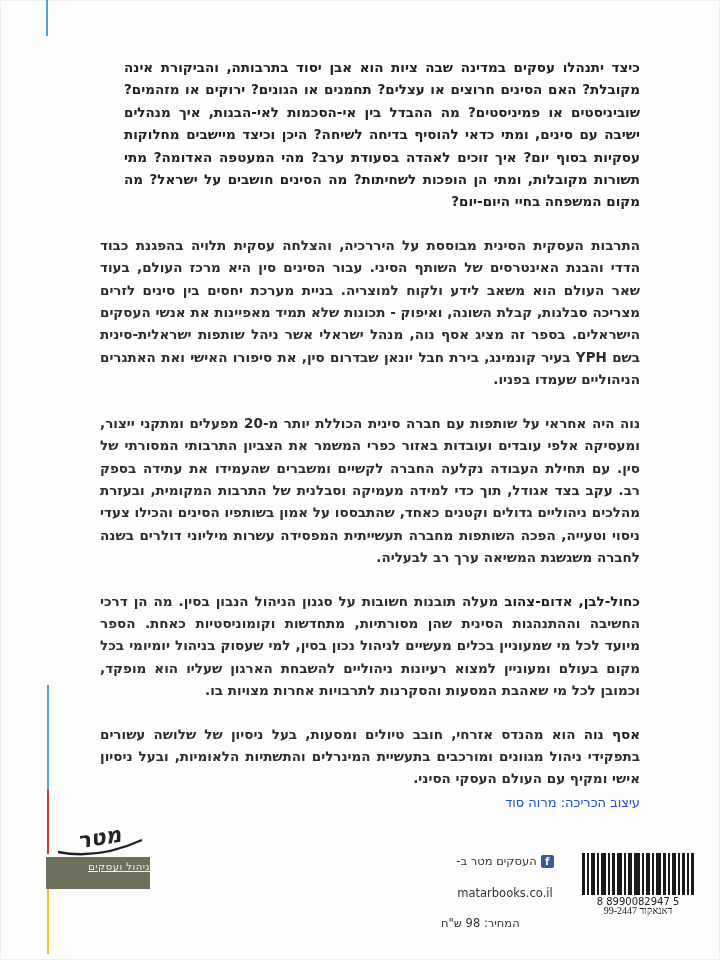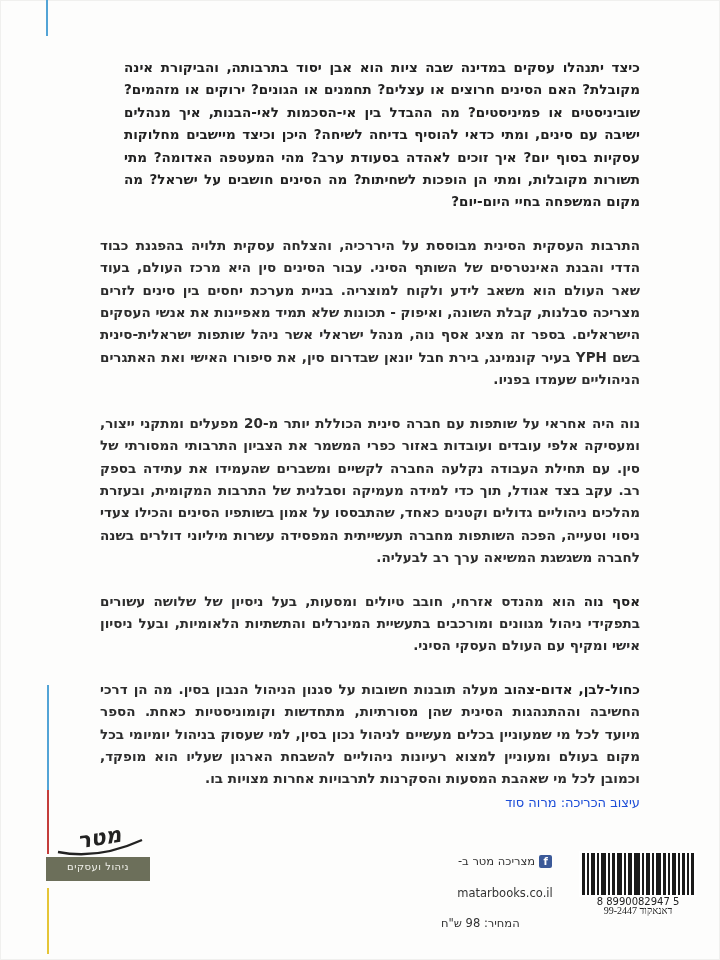--- a/index.html
+++ b/index.html
@@ -32,24 +32,25 @@
 
   .credit{
     position:absolute;top:795px;right:80px;
     direction:rtl;color:#1d4ed8;font-size:13px;
   }
 
   
   .logo{position:absolute;left:44px;top:824px;width:110px;}
   .logo svg{display:block;}
   .logo-banner{
-    position:absolute;left:46px;top:857px;width:104px;height:24px;
+    position:absolute;left:46px;top:857px;width:104px;height:32px;
     background:var(--olive);color:#f3f3ec;
-    font-size:10px;line-height:20px;text-align:center;direction:rtl;
+    font-size:10px;line-height:20px;direction:rtl;
     letter-spacing:.5px;
+    text-decoration:underline;
   }
 
   
   .pub{position:absolute;left:441px;top:854px;width:128px;direction:rtl;color:#333;}
   .pub-row{display:flex;justify-content:center;align-items:center;gap:4px;font-size:11.5px;}
   .fb-icon{
     width:13px;height:13px;border-radius:2px;background:var(--fb);
     color:#fff;font-size:10px;font-weight:bold;line-height:13px;text-align:center;
     flex:0 0 auto;
   }
@@ -69,38 +70,38 @@
 
   <div class="vline top-blue"></div>
   <div class="vline bot-blue"></div>
   <div class="vline bot-red"></div>
   <div class="vline bot-yellow"></div>
 
   <div class="text-col">
     <p class="lede">כיצד יתנהלו עסקים במדינה שבה ציות הוא אבן יסוד בתרבותה, והביקורת אינה מקובלת? האם הסינים חרוצים או עצלים? תחמנים או הגונים? ירוקים או מזהמים? שוביניסטים או פמיניסטים? מה ההבדל בין אי-הסכמות לאי-הבנות, איך מנהלים ישיבה עם סינים, ומתי כדאי להוסיף בדיחה לשיחה? היכן וכיצד מיישבים מחלוקות עסקיות בסוף יום? איך זוכים לאהדה בסעודת ערב? מהי המעטפה האדומה? מתי תשורות מקובלות, ומתי הן הופכות לשחיתות? מה הסינים חושבים על ישראל? מה מקום המשפחה בחיי היום-יום?</p>
     <p>התרבות העסקית הסינית מבוססת על היררכיה, והצלחה עסקית תלויה בהפגנת כבוד הדדי והבנת האינטרסים של השותף הסיני. עבור הסינים סין היא מרכז העולם, בעוד שאר העולם הוא משאב לידע ולקוח למוצריה. בניית מערכת יחסים בין סינים לזרים מצריכה סבלנות, קבלת השונה, ואיפוק - תכונות שלא תמיד מאפיינות את אנשי העסקים הישראלים. בספר זה מציג אסף נוה, מנהל ישראלי אשר ניהל שותפות ישראלית-סינית בשם YPH בעיר קונמינג, בירת חבל יונאן שבדרום סין, את סיפורו האישי ואת האתגרים הניהוליים שעמדו בפניו.</p>
     <p>נוה היה אחראי על שותפות עם חברה סינית הכוללת יותר מ-20 מפעלים ומתקני ייצור, ומעסיקה אלפי עובדים ועובדות באזור כפרי המשמר את הצביון התרבותי המסורתי של סין. עם תחילת העבודה נקלעה החברה לקשיים ומשברים שהעמידו את עתידה בספק רב. עקב בצד אגודל, תוך כדי למידה מעמיקה וסבלנית של התרבות המקומית, ובעזרת מהלכים ניהוליים גדולים וקטנים כאחד, שהתבססו על אמון בשותפיו הסינים והכילו צעדי ניסוי וטעייה, הפכה השותפות מחברה תעשייתית המפסידה עשרות מיליוני דולרים בשנה לחברה משגשגת המשיאה ערך רב לבעליה.</p>
+    <p><b>כחול-לבן, אדום-צהוב</b><span> מעלה תובנות חשובות על סגנון הניהול הנבון בסין. מה הן דרכי החשיבה וההתנהגות הסינית שהן מסורתיות, מתחדשות וקומוניסטיות כאחת. הספר מיועד לכל מי שמעוניין בכלים מעשיים לניהול נכון בסין, למי שעסוק בניהול יומיומי בכל מקום בעולם ומעוניין למצוא רעיונות ניהוליים להשבחת הארגון שעליו הוא מופקד, וכמובן לכל מי שאהבת המסעות והסקרנות לתרבויות אחרות מצויות בו.</span></p>
     <p><b>אסף נוה</b><span> הוא מהנדס אזרחי, חובב טיולים ומסעות, בעל ניסיון של שלושה עשורים בתפקידי ניהול מגוונים ומורכבים בתעשיית המינרלים והתשתיות הלאומיות, ובעל ניסיון אישי ומקיף עם העולם העסקי הסיני.</span></p>
-    <p><b>כחול-לבן, אדום-צהוב</b><span> מעלה תובנות חשובות על סגנון הניהול הנבון בסין. מה הן דרכי החשיבה וההתנהגות הסינית שהן מסורתיות, מתחדשות וקומוניסטיות כאחת. הספר מיועד לכל מי שמעוניין בכלים מעשיים לניהול נכון בסין, למי שעסוק בניהול יומיומי בכל מקום בעולם ומעוניין למצוא רעיונות ניהוליים להשבחת הארגון שעליו הוא מופקד, וכמובן לכל מי שאהבת המסעות והסקרנות לתרבויות אחרות מצויות בו.</span></p>
   </div>
 
   <div class="credit">עיצוב הכריכה: מרוה סוד</div>
 
   <div class="logo">
     <svg width="110" height="34" viewBox="0 0 110 34">
       <text x="56" y="21" text-anchor="middle" font-family="DejaVu Sans, sans-serif" font-size="22" font-style="italic" font-weight="bold" fill="#222" transform="rotate(-9 56 18)">מטר</text>
       <path d="M14 28 Q 54 36 98 16" stroke="#222" stroke-width="2.4" fill="none"></path>
     </svg>
   </div>
   <div class="logo-banner">ניהול ועסקים</div>
 
   <div class="pub">
     <div class="pub-row">
       <span class="fb-icon">f</span>
-      <span>מצריכה מטר ב-</span>
+      <span>העסקים מטר ב-</span>
     </div>
     <div class="pub-site">matarbooks.co.il</div>
     <div class="pub-price">המחיר: 98 ש"ח</div>
   </div>
 
   <div class="barcode">
     <svg width="118" height="46" viewBox="0 0 118 46">
       <rect x="0" y="0" width="118" height="46" fill="#ffffff"></rect>
       <g fill="#1a1a1a">
         <rect x="3" y="2" width="3" height="42"></rect>

